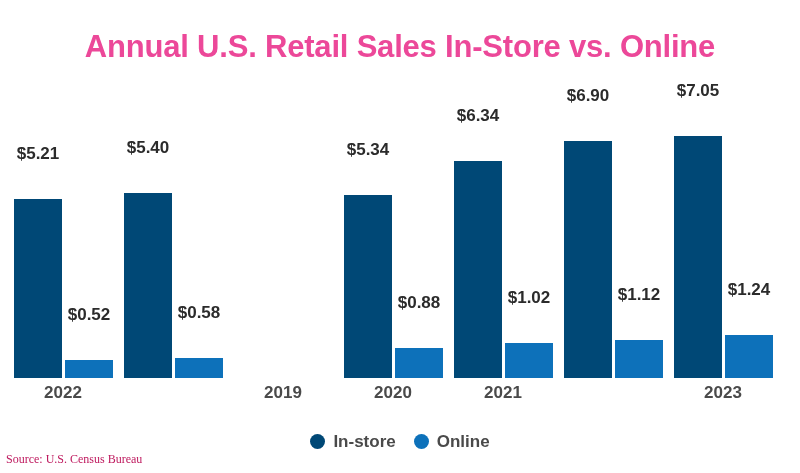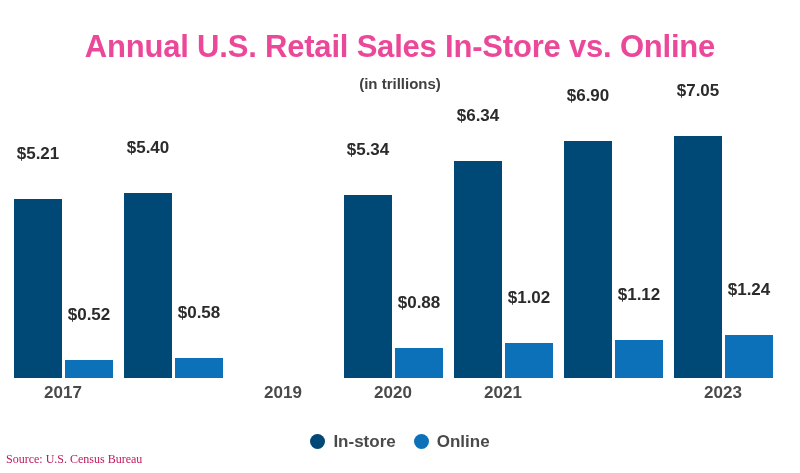--- a/index.html
+++ b/index.html
@@ -141,21 +141,20 @@
     font-size: 12px;
     color: #be185d;
     line-height: 15px;
   }
 </style>
 </head>
 <body>
 
 <div id="title-block">
   <div id="chart-title">Annual U.S. Retail Sales In-Store vs. Online</div>
-  <div id="chart-subtitle">(in trillions)</div>
 </div>
 
 <div id="plot-area">
     <div class="bar-group" style="left: 14px;">
       <div class="bar instore" style="height: 178.703px; background: rgb(0, 72, 118);"></div>
       <div class="bar-label instore" style="top: 178.297px;">$5.21</div>
       <div class="bar online" style="height: 17.836px; background: rgb(13, 113, 186);"></div>
       <div class="bar-label online" style="top: 339.164px;">$0.52</div>
     </div>
     <div class="bar-group" style="left: 124px;">
@@ -184,21 +183,21 @@
     </div>
     <div class="bar-group" style="left: 674px;">
       <div class="bar instore" style="height: 241.815px; background: rgb(0, 72, 118);"></div>
       <div class="bar-label instore" style="top: 115.185px;">$7.05</div>
       <div class="bar online" style="height: 42.532px; background: rgb(13, 113, 186);"></div>
       <div class="bar-label online" style="top: 314.468px;">$1.24</div>
     </div>
   </div>
 
 <div id="x-axis">
-    <div class="x-tick" style="left: 13px;">2017</div>
+    <div class="x-tick" style="left: 13px;">2022</div>
     <div class="x-tick" style="left: 233px;">2019</div>
     <div class="x-tick" style="left: 343px;">2020</div>
     <div class="x-tick" style="left: 453px;">2021</div>
     <div class="x-tick" style="left: 673px;">2023</div>
   </div>
 
 <div id="legend">
     <div class="legend-item">
       <span class="legend-dot" style="background: rgb(0, 72, 118);"></span>
       <span class="legend-label">In-store</span>

